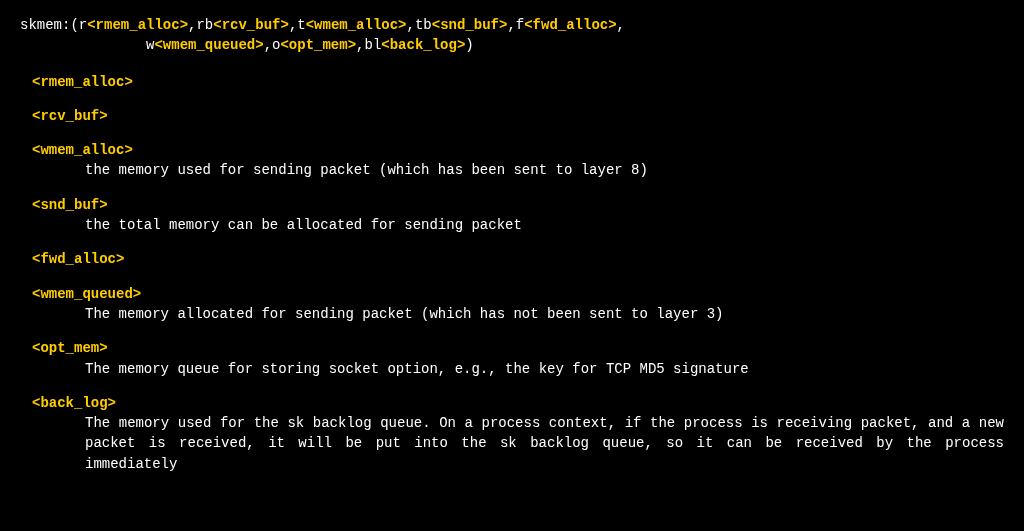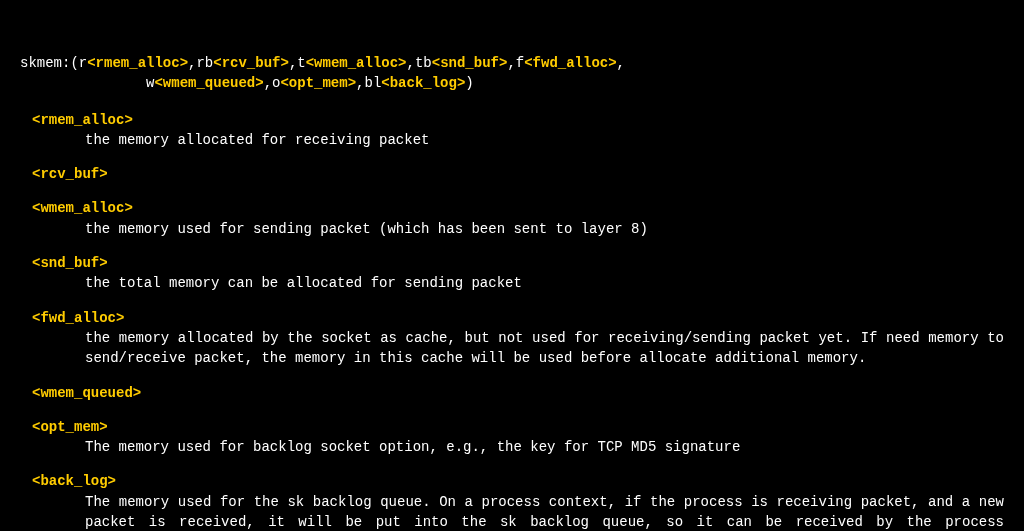--- a/index.html
+++ b/index.html
@@ -10,21 +10,20 @@
       margin: 0;
       padding: 15px 20px;
       width: 1024px;
       box-sizing: border-box;
       line-height: 1.45;
     }
     .header-line {
       color: #ffffff;
       margin-bottom: 16px;
       white-space: pre;
-      margin-top: 38px;
     }
     .header-line .skmem-label {
       color: #ffffff;
     }
     .header-line .param {
       color: #ffcc00;
       font-weight: bold;
     }
     .entry {
       margin-bottom: 14px;
@@ -41,47 +40,46 @@
     }
   </style>
 </head>
 <body>
 
 <div class="header-line"><span class="skmem-label">skmem:(r</span><span class="param">&lt;rmem_alloc&gt;</span><span>,rb</span><span class="param">&lt;rcv_buf&gt;</span><span>,t</span><span class="param">&lt;wmem_alloc&gt;</span><span>,tb</span><span class="param">&lt;snd_buf&gt;</span><span>,f</span><span class="param">&lt;fwd_alloc&gt;</span><span>,</span>
 <span>               w</span><span class="param">&lt;wmem_queued&gt;</span><span>,o</span><span class="param">&lt;opt_mem&gt;</span><span>,bl</span><span class="param">&lt;back_log&gt;</span><span>)</span></div>
 
 <div class="entry">
   <div class="term">&lt;rmem_alloc&gt;</div>
-  <div class="definition">the memory allocated for receiving packet</div>
 </div>
 
 <div class="entry">
   <div class="term">&lt;rcv_buf&gt;</div>
 </div>
 
 <div class="entry">
   <div class="term">&lt;wmem_alloc&gt;</div>
   <div class="definition">the memory used for sending packet (which has been sent to layer 8)</div>
 </div>
 
 <div class="entry">
   <div class="term">&lt;snd_buf&gt;</div>
   <div class="definition">the total memory can be allocated for sending packet</div>
 </div>
 
 <div class="entry">
   <div class="term">&lt;fwd_alloc&gt;</div>
-  <div class="definition">the  memory  allocated  by  the socket as cache, but not used for receiving/sending packet yet. If need memory to send/receive packet, the memory in this cache will be used before allocate additional memory.</div>
 </div>
 
 <div class="entry">
   <div class="term">&lt;wmem_queued&gt;</div>
+  <div class="definition">The memory allocated for sending packet (which has not been sent to layer 3)</div>
 </div>
 
 <div class="entry">
   <div class="term">&lt;opt_mem&gt;</div>
-  <div class="definition">The memory used for backlog socket option, e.g., the key for TCP MD5 signature</div>
+  <div class="definition">The memory queue for storing socket option, e.g., the key for TCP MD5 signature</div>
 </div>
 
 <div class="entry">
   <div class="term">&lt;back_log&gt;</div>
   <div class="definition">The memory used for the sk backlog queue. On a process context, if the process is receiving packet, and a  new  packet  is  received,  it  will  be put into the sk backlog queue, so it can be received by the process immediately</div>
 </div>
 
 </body></html>

